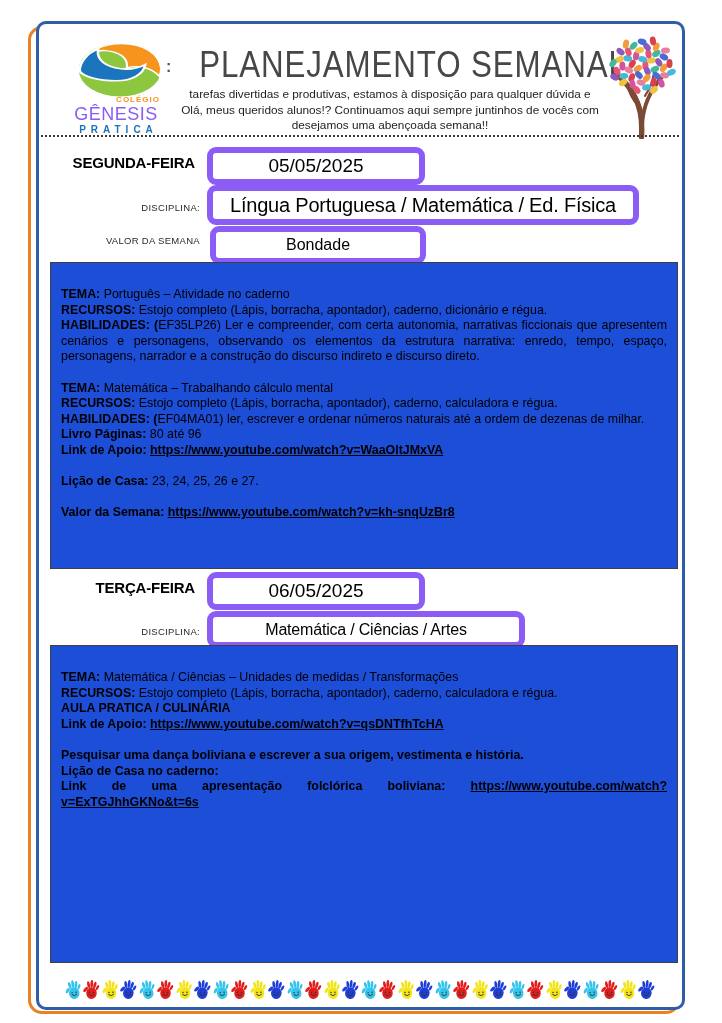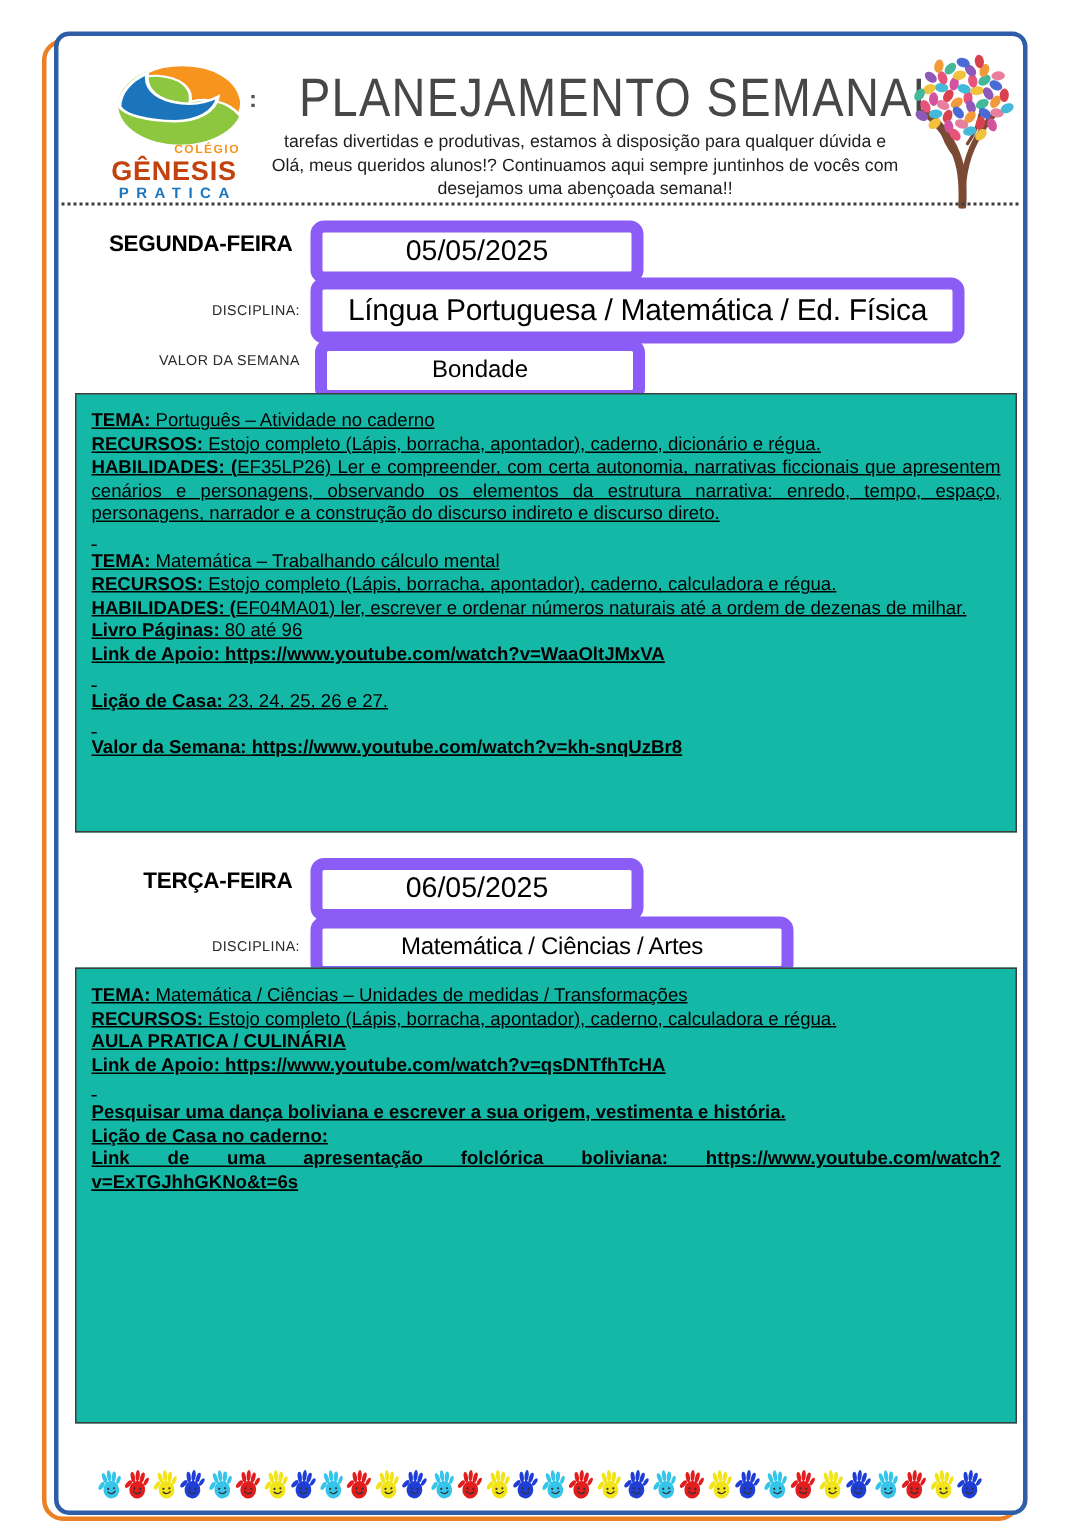--- a/index.html
+++ b/index.html
@@ -12,47 +12,47 @@
     border:3px solid var(--orange,#ec8024);border-radius:14px;background:#fff;
   }
   .border-blue{
     position:absolute;left:36px;top:21px;width:643px;height:983px;
     border:3px solid var(--blue,#2f5da8);border-radius:10px;background:#fff;
   }
   
   .logo-swirl{position:absolute;left:78px;top:43px;width:84px;height:54px;}
   .logo-text{position:absolute;left:68px;top:96px;width:96px;text-align:center;line-height:1;}
   .logo-colegio{display:block;text-align:right;font-size:8px;font-weight:bold;letter-spacing:1px;color:#f7941e;padding-right:4px;}
-  .logo-genesis{display:block;font-size:18px;font-weight:bold;color:#c2410c;letter-spacing:.5px;margin-top:1px;}
+  .logo-genesis{display:block;font-size:18px;font-weight:normal;color:#8b5cf6;letter-spacing:.5px;margin-top:1px;}
   .logo-master{display:block;font-size:10px;font-weight:bold;color:#1b75bc;letter-spacing:5px;margin-top:2px;text-indent:5px;}
   .sep-mark{position:absolute;left:166px;top:58px;font-size:16px;font-weight:bold;color:#555;}
   .title{
     position:absolute;left:170px;top:44px;width:450px;text-align:center;margin:0;
     font-size:36px;font-weight:300;color:#474747;letter-spacing:1px;white-space:nowrap;
     transform:scaleX(.87);transform-origin:center;
   }
   .subtitle{position:absolute;left:180px;top:87px;width:420px;text-align:center;font-size:11.8px;line-height:15.6px;color:#1d1d1d;}
   .subtitle div{white-space:nowrap;}
   .tree{position:absolute;left:597px;top:33px;width:92px;height:106px;}
   .dotline{position:absolute;left:41px;top:135px;width:638px;border-bottom:2.5px dotted #3b3b3b;height:0;}
   
   .day-label{position:absolute;left:40px;width:155px;text-align:right;font-size:15px;font-weight:bold;letter-spacing:-.2px;color:#000;}
   .field-label{position:absolute;left:58px;width:142px;text-align:right;font-size:9.5px;letter-spacing:.3px;color:#2a2a2a;}
   .rbox{
-    position:absolute;border:8px solid #8b5cf6;border-radius:9px;background:#fff;
+    position:absolute;border:6px solid #8b5cf6;border-radius:9px;background:#fff;
     text-align:center;color:#000;
   }
   .date-box{left:207px;width:206px;height:26px;font-size:19px;line-height:26px;}
   .disc-box-0{left:207px;top:185px;width:420px;height:28px;font-size:20px;line-height:28px;letter-spacing:-.2px;}
   .disc-box-1{left:207px;top:611px;width:306px;height:25px;font-size:16px;line-height:25px;letter-spacing:-.2px;}
   .value-box{left:210px;top:226px;width:204px;height:26px;font-size:16px;line-height:26px;}
   
   .content-box{
-    position:absolute;left:50px;width:606px;border:1.5px solid #3f3f3f;background:#14b8a6;
-    padding:10px 10px 0 10px;font-size:12.4px;line-height:15.6px;color:#000;text-decoration:underline;
+    position:absolute;left:50px;width:606px;border:1.5px solid #3f3f3f;background:#1d4ed8;
+    padding:24px 10px 0 10px;font-size:12.4px;line-height:15.6px;color:#000;
   }
   .cbox-0{top:262px;height:281px;}
   .cbox-1{top:645px;height:292px;}
   .cline{min-height:15.6px;text-align:justify;}
   .cline .b{font-weight:bold;}
   .cline .u{text-decoration:underline;cursor:pointer;}
   
   .hands-row{position:absolute;left:42px;top:978px;width:636px;display:flex;justify-content:center;align-items:flex-end;gap:1px;}
   .hand{width:17.5px;height:23px;flex:0 0 auto;}
 </style>

